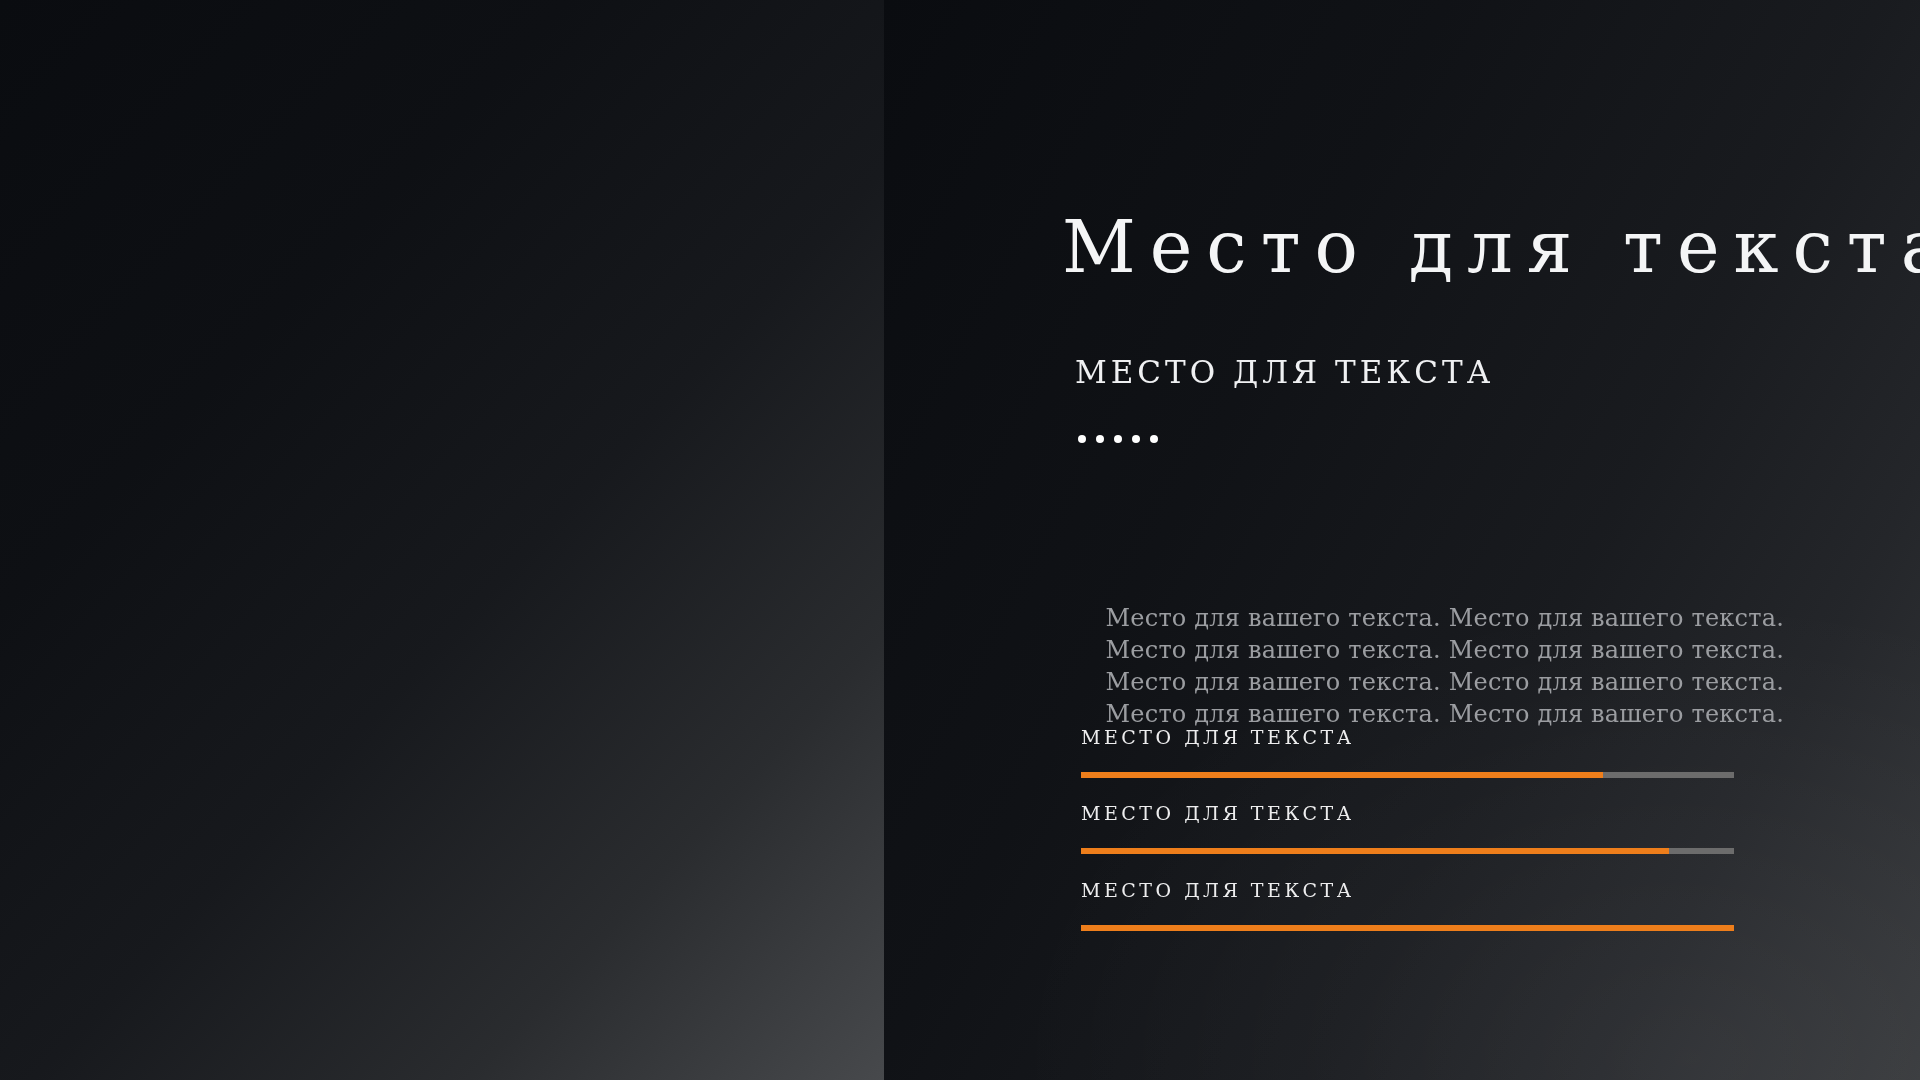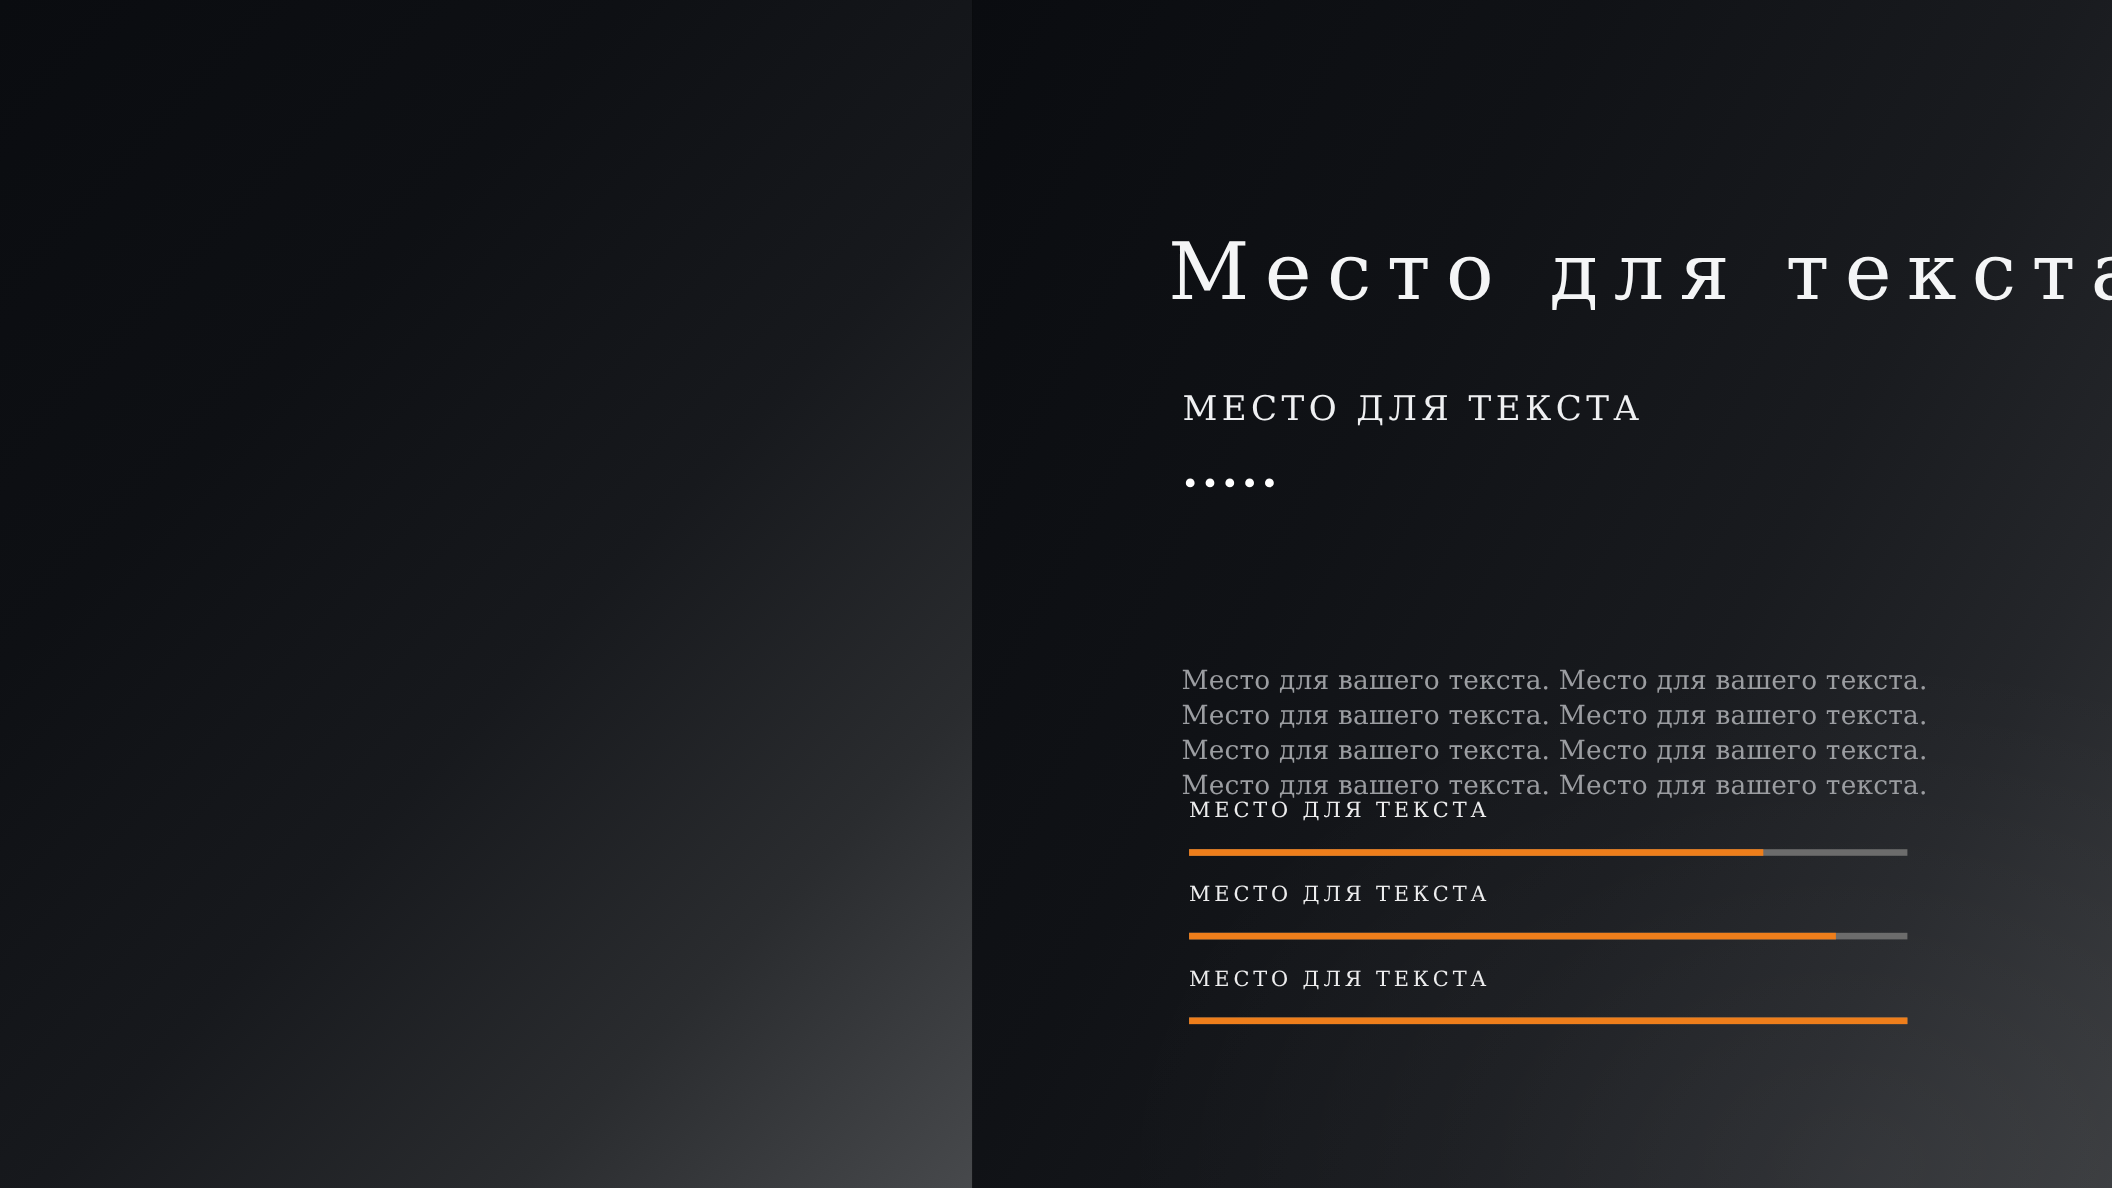--- a/index.html
+++ b/index.html
@@ -73,20 +73,21 @@
     background: #ffffff;
   }
   .body-paragraph {
     position: absolute;
     left: 1074px; top: 578px;
     width: 710px;
     font-size: 24px;
     line-height: 32px;
     letter-spacing: 0.2px;
     color: #9b9da1;
+    text-align: right;
   }
   .progress-section {
     position: absolute;
     left: 1081px; top: 0;
     width: 653px;
   }
   .progress-row {
     position: absolute;
     left: 0;
     width: 653px;

